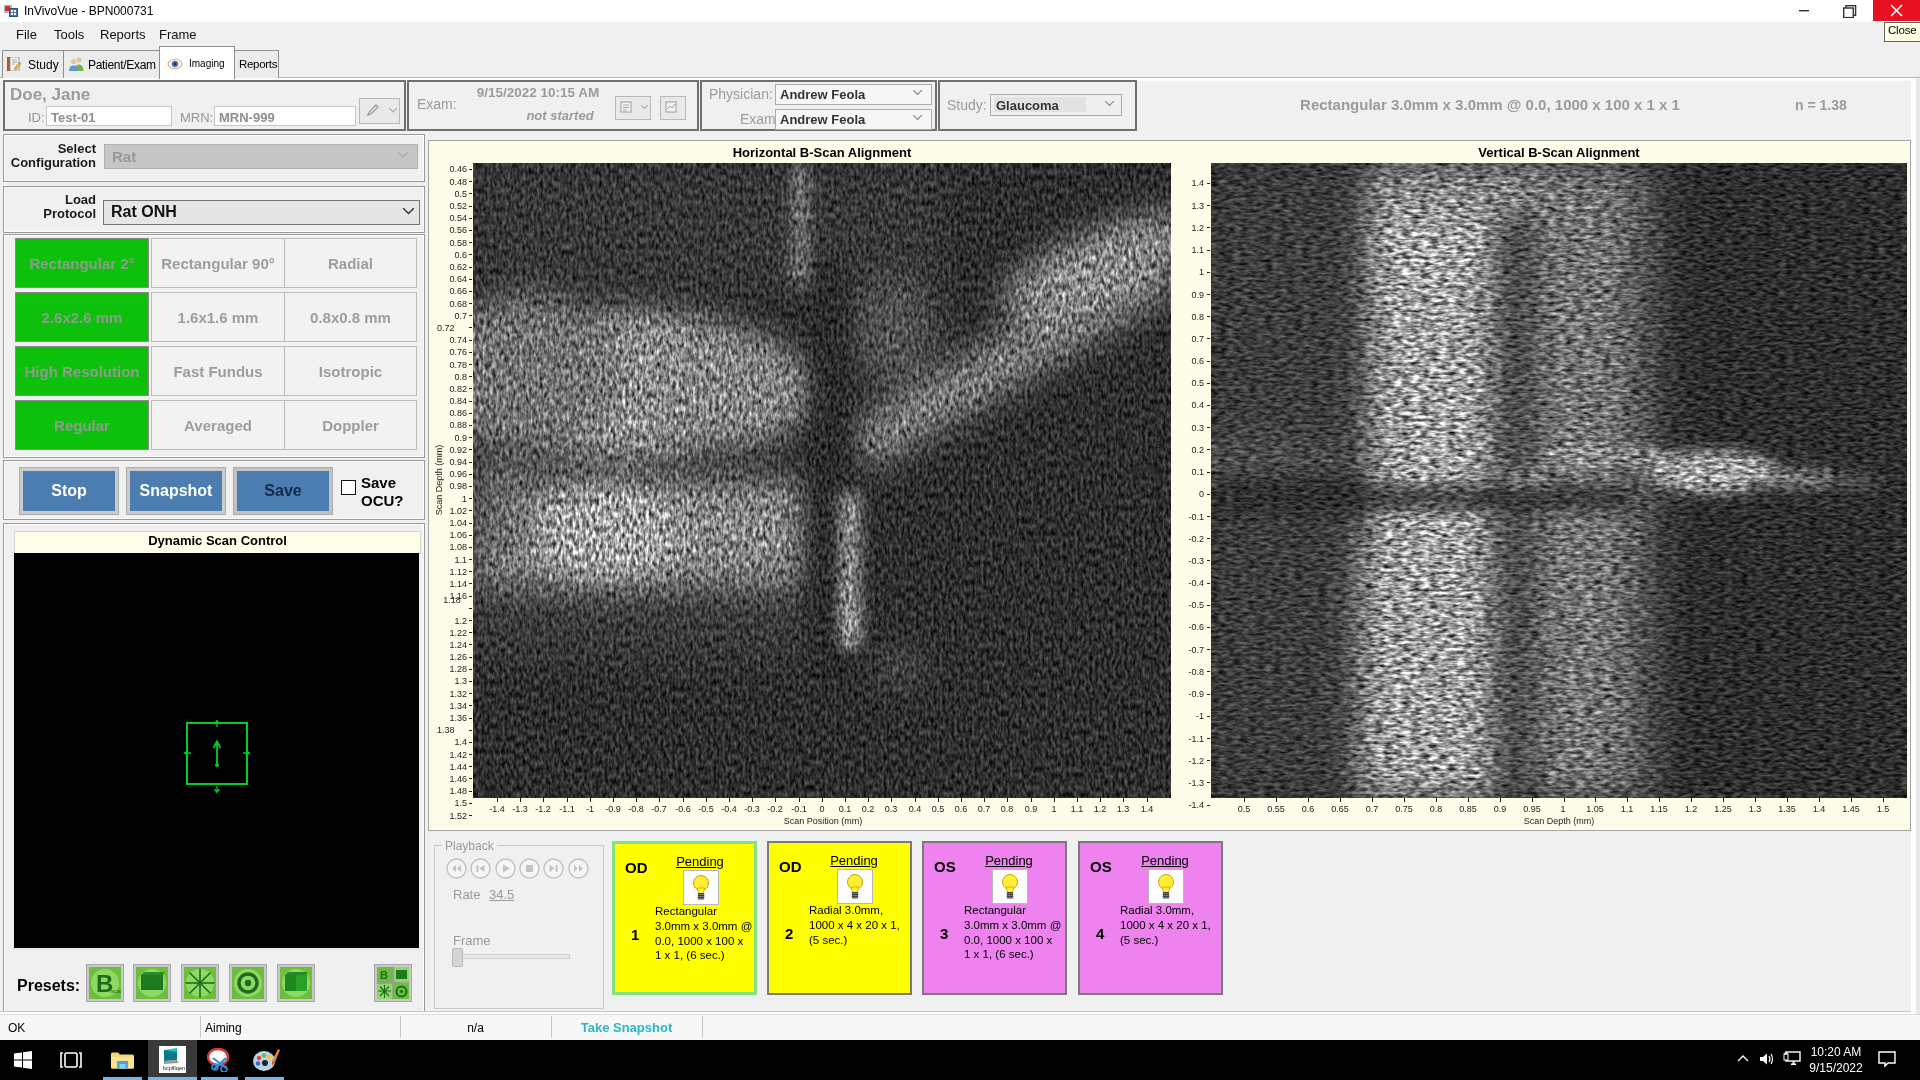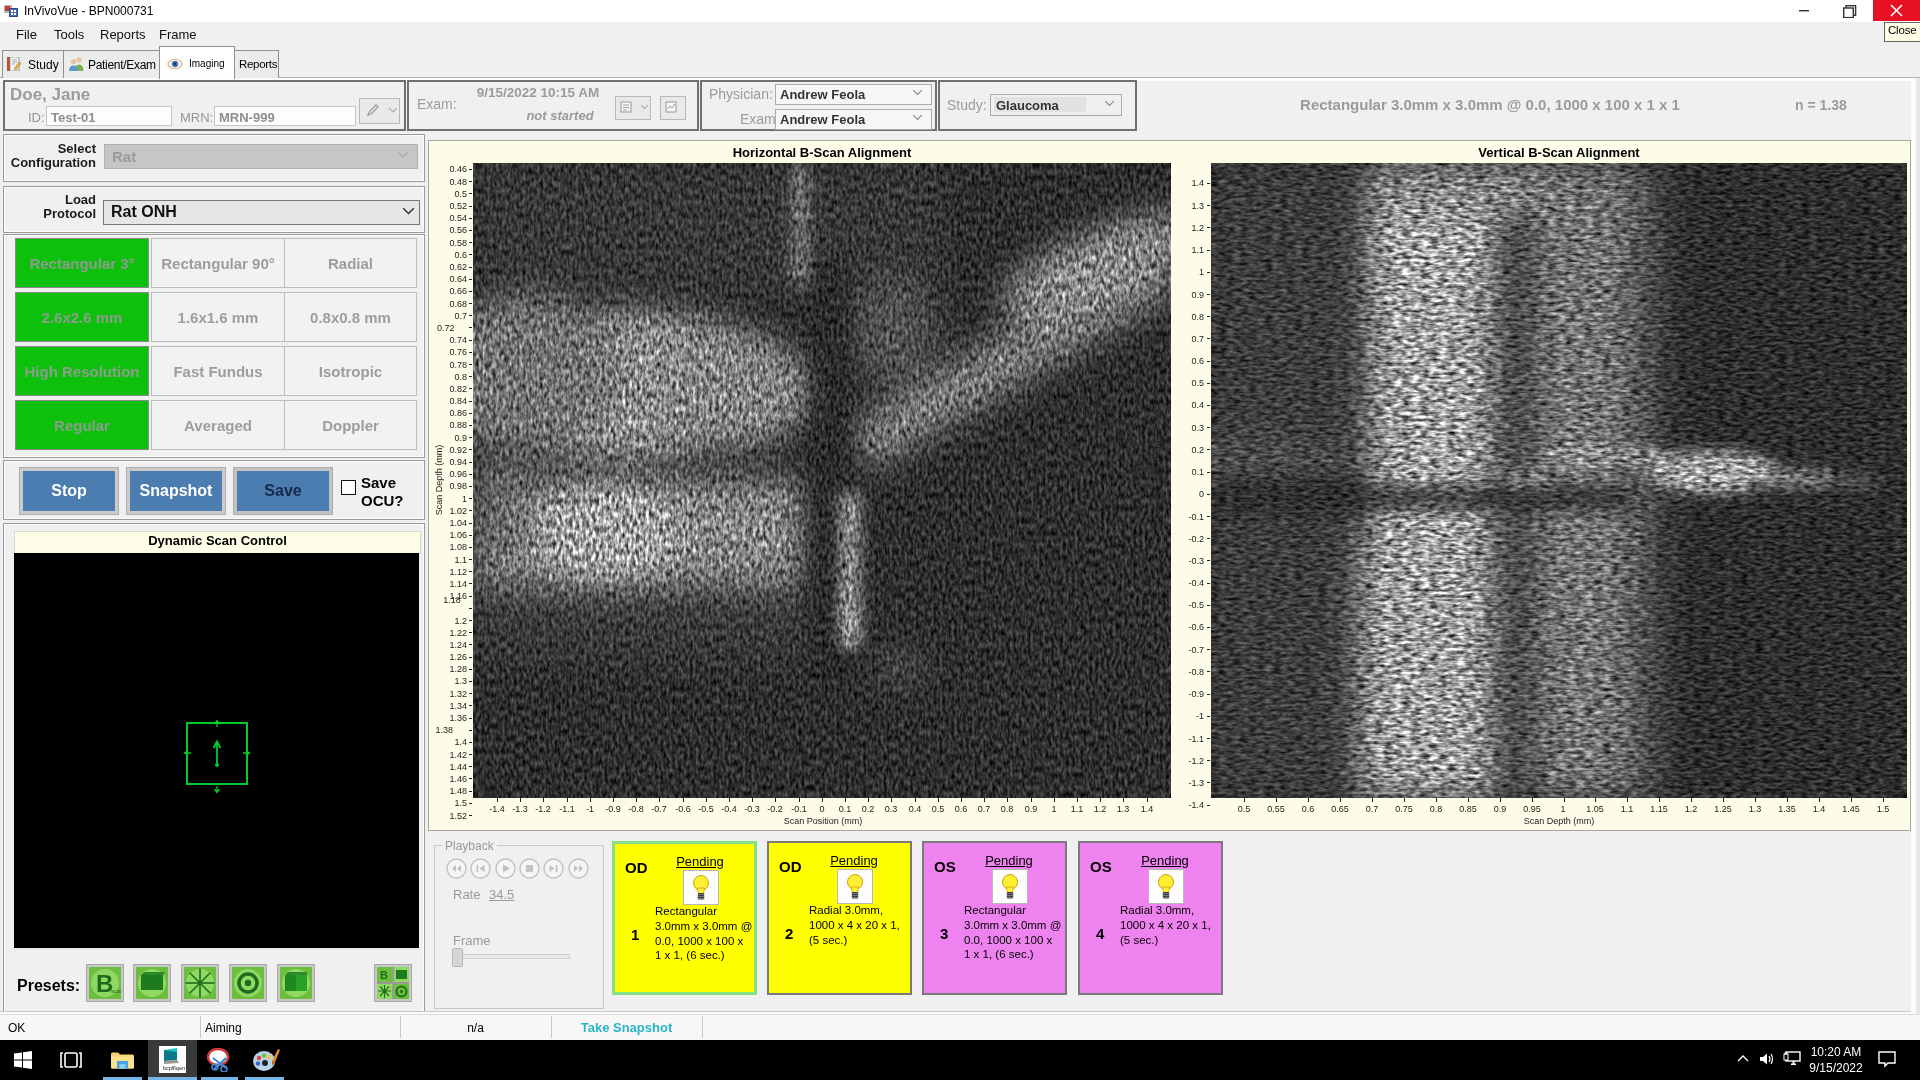--- a/index.html
+++ b/index.html
@@ -148,21 +148,21 @@
 
 <div class="gb" style="left:3px;top:186px;width:420px;height:45px;"></div>
 <div class="a" style="left:2px;top:193px;width:94px;text-align:right;font-size:13px;font-weight:bold;color:#1a1a1a;line-height:14px;">Load<br>Protocol</div>
 <div class="a" style="left:103px;top:200px;width:315px;height:23px;background:#e6e6e6;border:1px solid #767676;"></div>
 <div class="a" style="left:111px;top:203px;font-size:16px;font-weight:bold;color:#111;">Rat ONH</div>
 <svg class="a" style="left:403px;top:208px" width="11" height="7">
     <path d="M0 0 L5.5 5.5 L11 0" fill="none" stroke="#333" stroke-width="1.4"></path>
   </svg>
 
 <div class="gb" style="left:3px;top:234px;width:420px;height:222px;"></div>
-<div class="gbtn grn" style="left:15px;top:238px;width:132px;height:48px;">Rectangular 3°</div>
+<div class="gbtn grn" style="left:15px;top:238px;width:132px;height:48px;">Rectangular 2°</div>
 <div class="gbtn" style="left:151px;top:238px;width:132px;height:48px;">Rectangular 90°</div>
 <div class="gbtn" style="left:284px;top:238px;width:131px;height:48px;">Radial</div>
 <div class="gbtn grn" style="left:15px;top:292px;width:132px;height:48px;">2.6x2.6 mm</div>
 <div class="gbtn" style="left:151px;top:292px;width:132px;height:48px;">1.6x1.6 mm</div>
 <div class="gbtn" style="left:284px;top:292px;width:131px;height:48px;">0.8x0.8 mm</div>
 <div class="gbtn grn" style="left:15px;top:346px;width:132px;height:48px;">High Resolution</div>
 <div class="gbtn" style="left:151px;top:346px;width:132px;height:48px;">Fast Fundus</div>
 <div class="gbtn" style="left:284px;top:346px;width:131px;height:48px;">Isotropic</div>
 <div class="gbtn grn" style="left:15px;top:400px;width:132px;height:48px;">Regular</div>
 <div class="gbtn" style="left:151px;top:400px;width:132px;height:48px;">Averaged</div>
@@ -423,21 +423,21 @@
 <div class="tick" style="left:437px;top:664px;width:30px;text-align:right;">1.28</div>
 <div class="a" style="left:469px;top:669px;width:3px;height:1px;background:#222;"></div>
 <div class="tick" style="left:437px;top:676px;width:30px;text-align:right;">1.3</div>
 <div class="a" style="left:469px;top:681px;width:3px;height:1px;background:#222;"></div>
 <div class="tick" style="left:437px;top:689px;width:30px;text-align:right;">1.32</div>
 <div class="a" style="left:469px;top:693px;width:3px;height:1px;background:#222;"></div>
 <div class="tick" style="left:437px;top:701px;width:30px;text-align:right;">1.34</div>
 <div class="a" style="left:469px;top:705px;width:3px;height:1px;background:#222;"></div>
 <div class="tick" style="left:437px;top:713px;width:30px;text-align:right;">1.36</div>
 <div class="a" style="left:469px;top:718px;width:3px;height:1px;background:#222;"></div>
-<div class="tick" style="left:423px;top:725px;width:30px;text-align:right;">1.38</div>
+<div class="tick" style="left:437px;top:725px;width:30px;text-align:left;">1.38</div>
 <div class="a" style="left:469px;top:730px;width:3px;height:1px;background:#222;"></div>
 <div class="tick" style="left:437px;top:737px;width:30px;text-align:right;">1.4</div>
 <div class="a" style="left:469px;top:742px;width:3px;height:1px;background:#222;"></div>
 <div class="tick" style="left:437px;top:750px;width:30px;text-align:right;">1.42</div>
 <div class="a" style="left:469px;top:754px;width:3px;height:1px;background:#222;"></div>
 <div class="tick" style="left:437px;top:762px;width:30px;text-align:right;">1.44</div>
 <div class="a" style="left:469px;top:766px;width:3px;height:1px;background:#222;"></div>
 <div class="tick" style="left:437px;top:774px;width:30px;text-align:right;">1.46</div>
 <div class="a" style="left:469px;top:778px;width:3px;height:1px;background:#222;"></div>
 <div class="tick" style="left:437px;top:786px;width:30px;text-align:right;">1.48</div>

